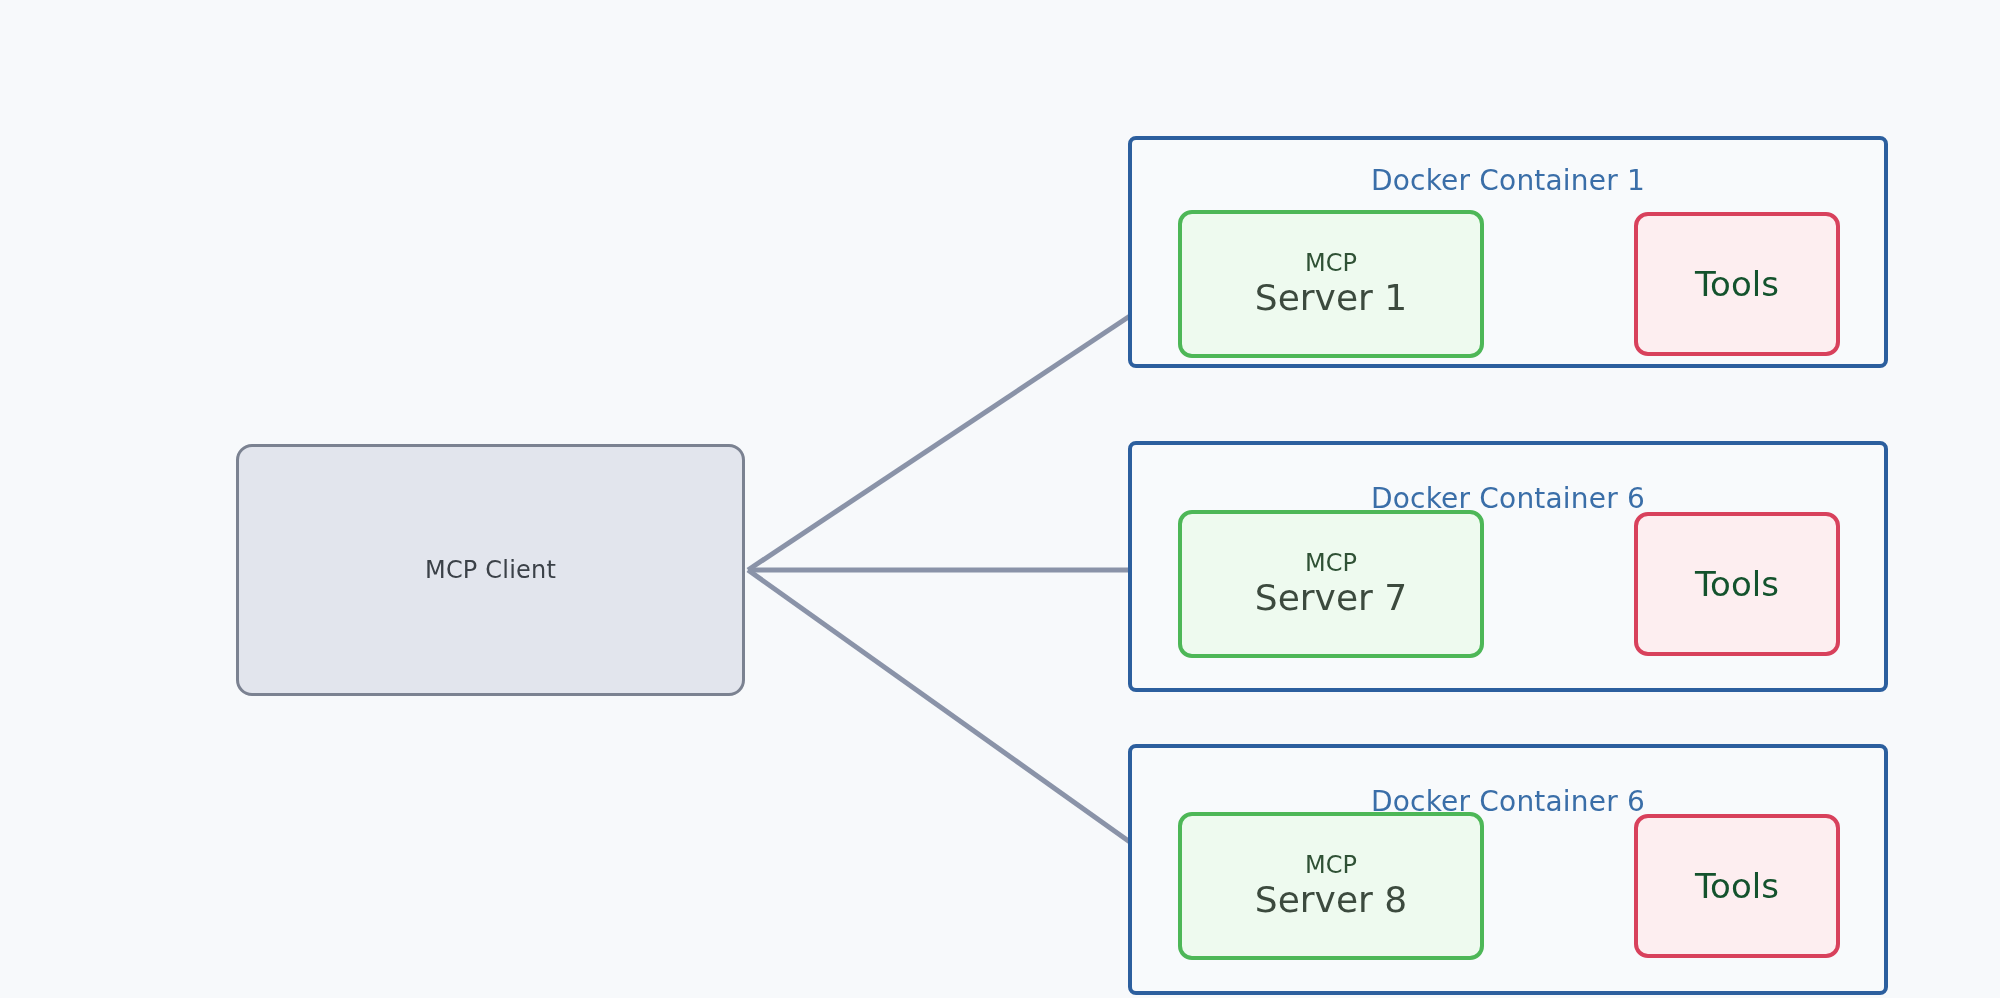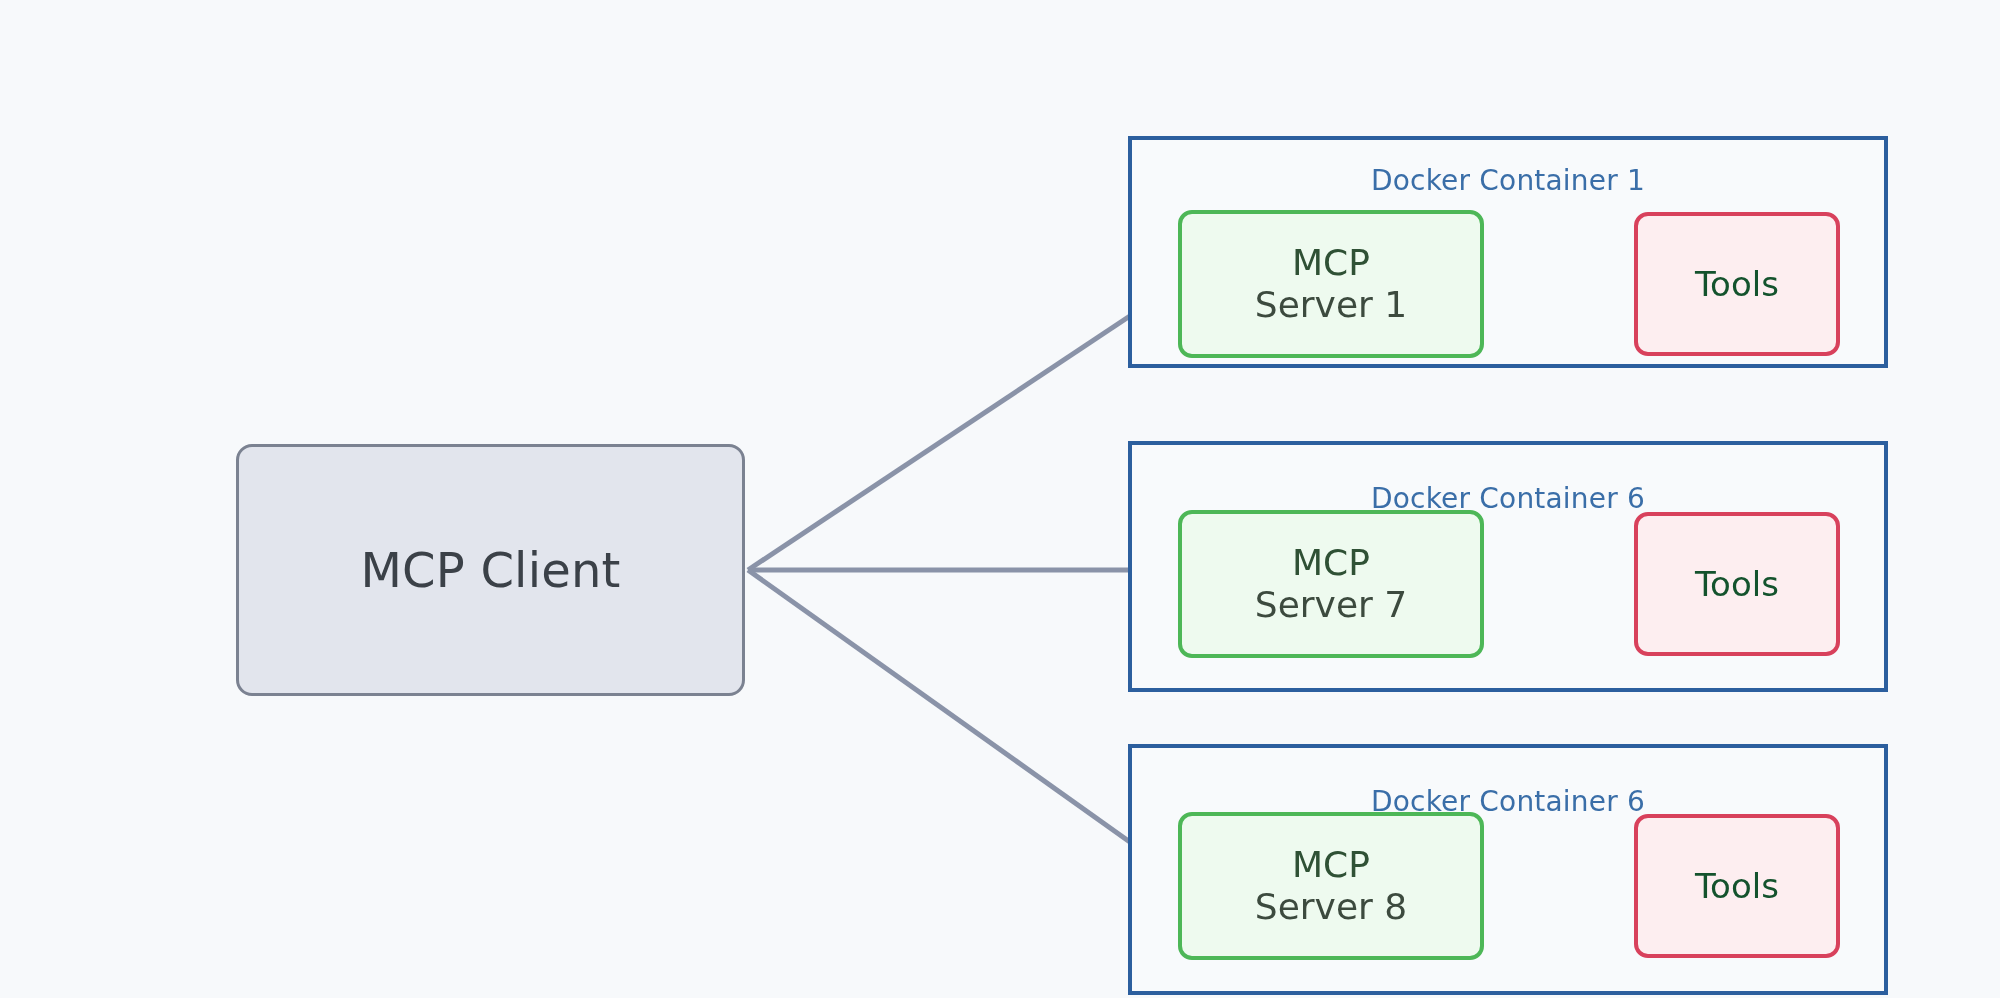--- a/index.html
+++ b/index.html
@@ -33,32 +33,32 @@
     height: 252px;
     box-sizing: border-box;
     background: #e2e5ed;
     border: 3px solid #7b8291;
     border-radius: 16px;
     display: flex;
     align-items: center;
     justify-content: center;
   }
   .client-label {
-    font-size: 48px;
+    font-size: 24px;
     color: #3b4148;
     letter-spacing: 0.2px;
   }
 
   
   .container-box {
     position: absolute;
     box-sizing: border-box;
     background: #f8fafc;
     border: 4px solid #2c5f9e;
-    border-radius: 0;
+    border-radius: 8px;
   }
   .container-title {
     position: absolute;
     left: 0;
     right: 0;
     text-align: center;
     font-size: 28px;
     color: #3a6ea8;
     letter-spacing: 0.2px;
     white-space: nowrap;
@@ -71,21 +71,21 @@
     background: #eefaef;
     border: 4px solid #4db757;
     border-radius: 14px;
     display: flex;
     flex-direction: column;
     align-items: center;
     justify-content: center;
     line-height: 1.18;
   }
   .server-line1 {
-    font-size: 36px;
+    font-size: 24px;
     color: #2f5135;
   }
   .server-line2 {
     font-size: 36px;
     color: #3c4a3e;
   }
 
   
   .tools-node {
     position: absolute;

